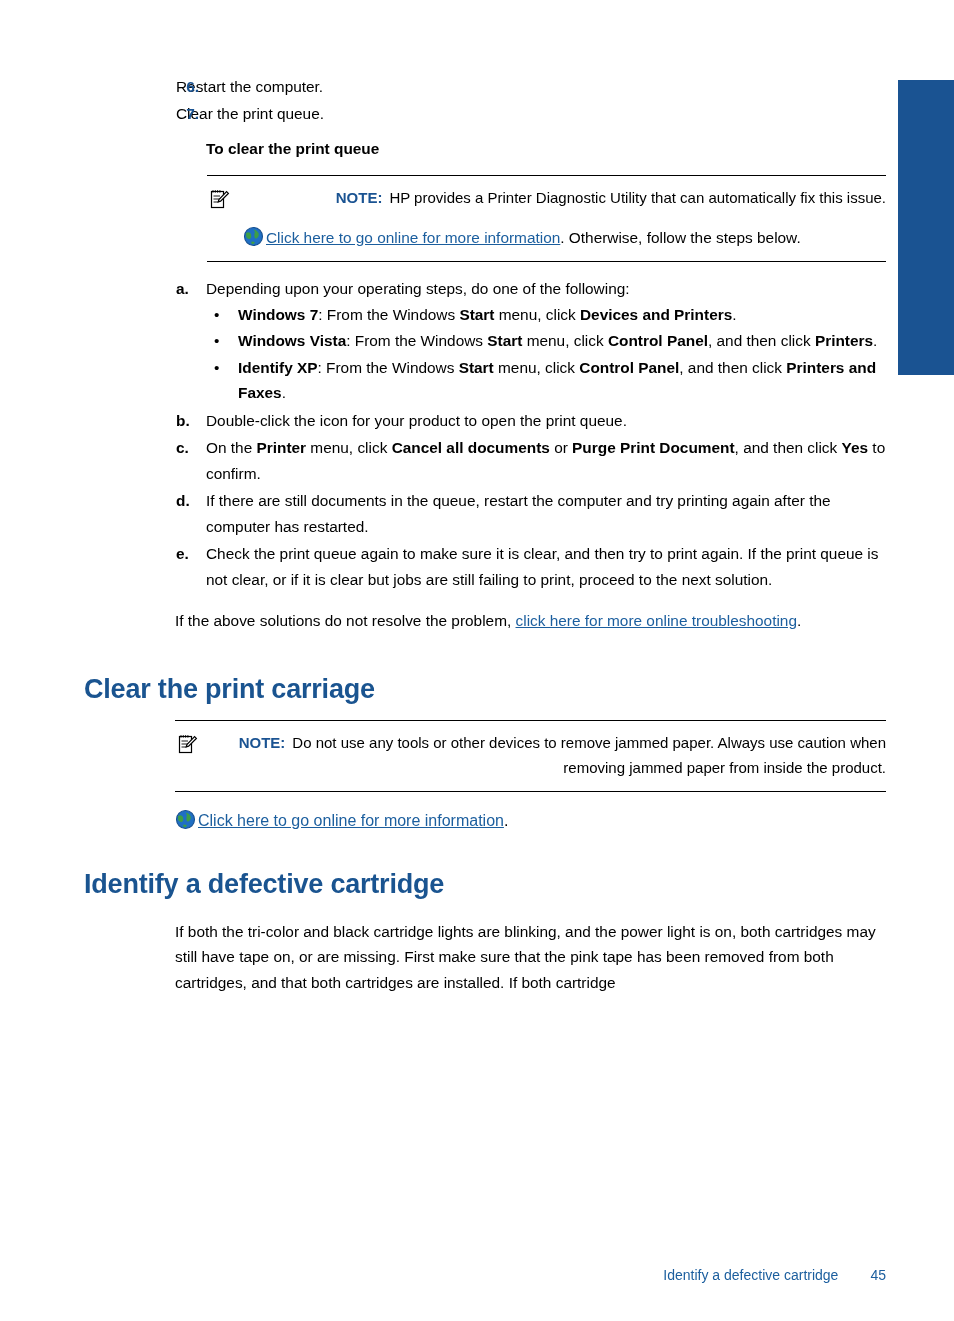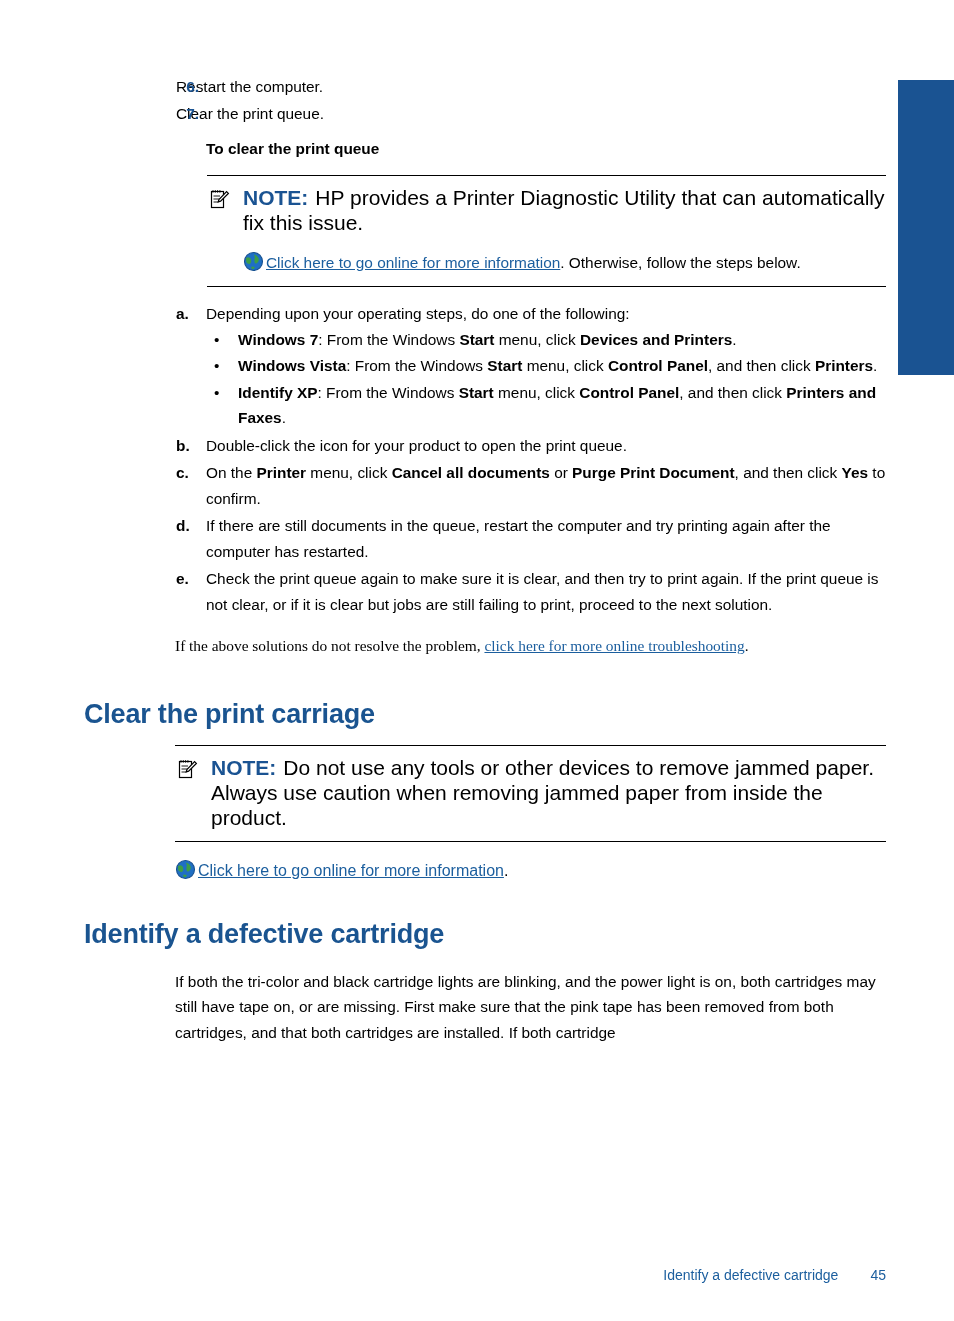--- a/index.html
+++ b/index.html
@@ -94,22 +94,23 @@
     border-top: 1.3px solid #000;
     border-bottom: 1.3px solid #000;
     padding: 9px 0 11px 0;
   }
   .note-box.indent-a { margin-left: 123px; width: 679px; }
   .note-box.indent-b { margin-left: 91px;  width: 711px; }
 
   .note-row {
     position: relative;
     padding-left: 36px;
-    font-size: 21px;
+    font-size: 15px;
     line-height: 25px;
+    text-align: right;
   }
   .note-icon {
     position: absolute;
     left: 2px;
     top: 3px;
     width: 22px;
     height: 22px;
   }
   .note-label {
     color: #1a5392;
@@ -174,21 +175,20 @@
     font-size: 15.4px;
     line-height: 25.5px;
   }
 
   
   .body-para {
     font-size: 15.4px;
     line-height: 25.5px;
     margin: 16px 0 0 91px;
     width: 711px;
-    font-family: Liberation Serif, serif;
   }
 
   .link {
     color: #1b5e9e;
     text-decoration: underline;
   }
 
   
   .section-heading {
     color: #1a5490;

